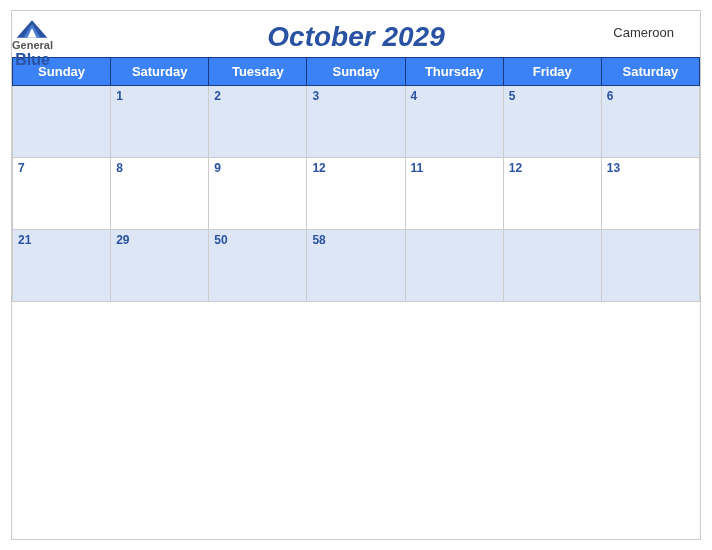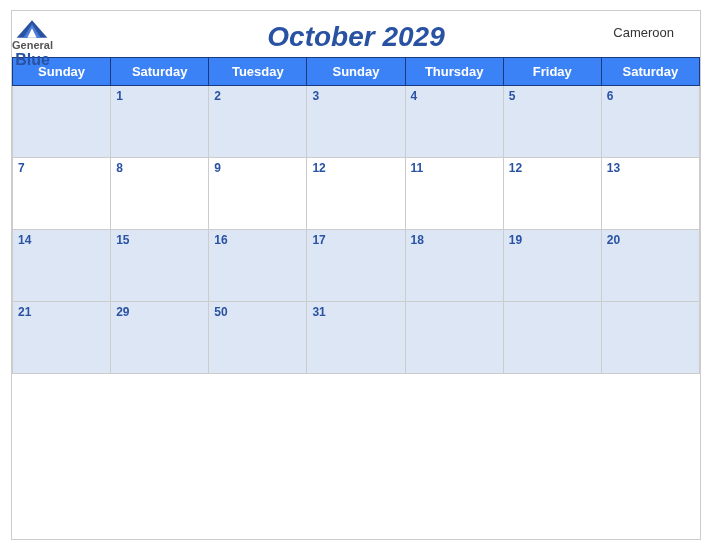--- a/index.html
+++ b/index.html
@@ -137,32 +137,23 @@
         <tr>
           <td class="day-cell"><span class="day-number">7</span></td>
           <td class="day-cell"><span class="day-number">8</span></td>
           <td class="day-cell"><span class="day-number">9</span></td>
           <td class="day-cell"><span class="day-number">12</span></td>
           <td class="day-cell"><span class="day-number">11</span></td>
           <td class="day-cell"><span class="day-number">12</span></td>
           <td class="day-cell"><span class="day-number">13</span></td>
         </tr>
         <tr>
-          <td class="day-cell blue-bg"><span class="day-number">14</span></td>
-          <td class="day-cell blue-bg"><span class="day-number">15</span></td>
-          <td class="day-cell blue-bg"><span class="day-number">16</span></td>
-          <td class="day-cell blue-bg"><span class="day-number">17</span></td>
-          <td class="day-cell blue-bg"><span class="day-number">18</span></td>
-          <td class="day-cell blue-bg"><span class="day-number">19</span></td>
-          <td class="day-cell blue-bg"><span class="day-number">20</span></td>
-        </tr>
-        <tr>
           <td class="day-cell blue-bg"><span class="day-number">21</span></td>
           <td class="day-cell blue-bg"><span class="day-number">29</span></td>
           <td class="day-cell blue-bg"><span class="day-number">50</span></td>
-          <td class="day-cell blue-bg"><span class="day-number">31</span></td>
+          <td class="day-cell blue-bg"><span class="day-number">58</span></td>
           <td class="day-cell blue-bg"></td>
           <td class="day-cell blue-bg"></td>
           <td class="day-cell blue-bg"></td>
         </tr>
       </tbody>
   </table>
 </div>
 
 </body></html>

